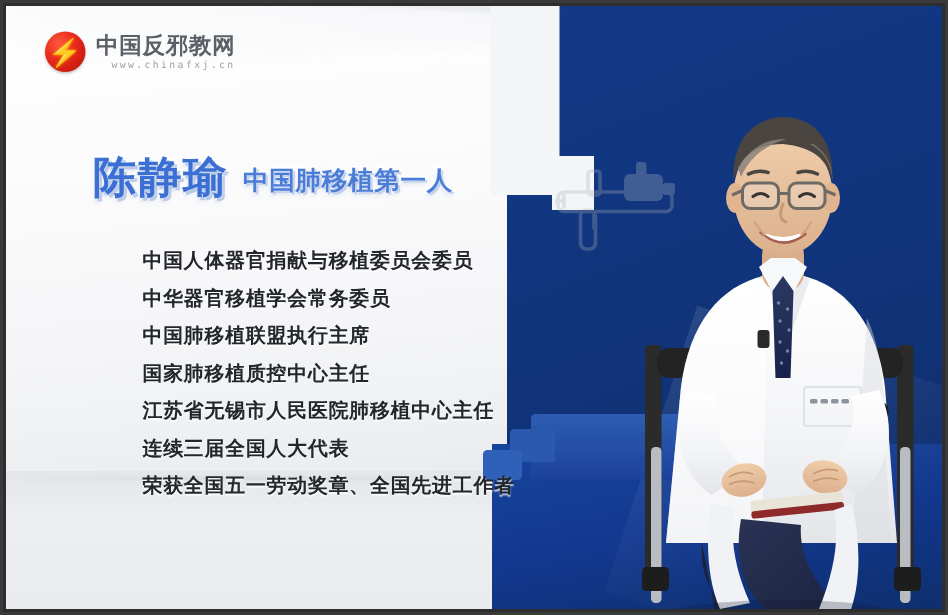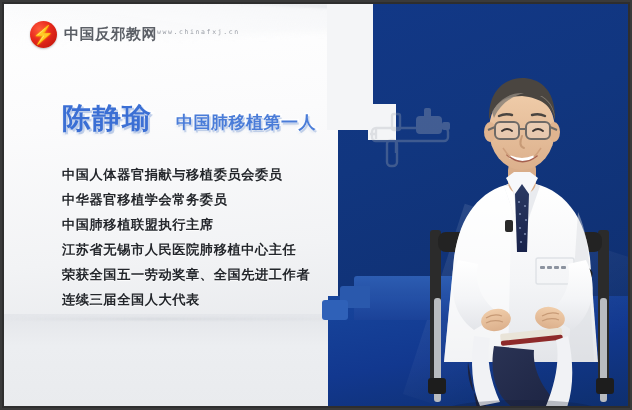--- a/index.html
+++ b/index.html
@@ -109,53 +109,53 @@
     background:radial-gradient(circle at 34% 30%, #ff5a3c 0%, #e8291d 42%, #b81208 100%);
     box-shadow:0 1px 2px rgba(0,0,0,.25);
     position:relative; flex:0 0 auto;
   }
   .logo-mark .bolt {
     position:absolute; left:50%; top:50%;
     transform:translate(-50%,-50%);
     font-size:18px; line-height:1; color:#ffd24a;
     font-weight:bold; text-shadow:0 0 2px rgba(255,200,0,.8);
   }
-  .logo-text { display:flex; flex-direction:row; line-height:1; }
+  .logo-text { display:flex; flex-direction:column; line-height:1; }
   .logo-name {
     font-size:15px; color:#5b5f66; letter-spacing:.5px;
     font-family:"DejaVu Sans", sans-serif; font-weight:600;
     text-shadow:0 1px 0 rgba(255,255,255,.7);
   }
   .logo-url {
     font-size:6.5px; color:#9a9ea6; letter-spacing:1.6px; margin-top:2px;
     font-family:"DejaVu Sans Mono", monospace;
     text-align:right;
   }
 
   
   .title-row {
     position:absolute; left:58px; top:100px;
-    display:flex; align-items:flex-end; gap:24px;
+    display:flex; align-items:flex-end; gap:10px;
   }
   .name-main {
     font-family:"DejaVu Sans", sans-serif;
     font-weight:bold;
     font-size:29px;
     line-height:1;
     color:#3b6fd4;
     letter-spacing:1px;
     -webkit-text-stroke:3.5px #ffffff;
     paint-order:stroke fill;
     text-shadow:
       0 0 1px #ffffff,
       2px 2px 0 rgba(150,175,220,.55),
       0 2px 3px rgba(120,150,200,.35);
   }
   .name-sub {
-    font-family:Liberation Sans, sans-serif;
+    font-family:Liberation Mono, monospace;
     font-weight:bold;
     font-size:17px;
     line-height:1;
     color:#4a7cd8;
     letter-spacing:.5px;
     padding-bottom:2px;
     -webkit-text-stroke:3px #ffffff;
     paint-order:stroke fill;
     text-shadow:
       0 0 1px #ffffff,
@@ -170,20 +170,21 @@
   }
   .cred-line {
     font-family:"DejaVu Serif", serif;
     font-weight:bold;
     font-size:13.2px;
     line-height:25px;
     color:#23262b;
     letter-spacing:.6px;
     white-space:nowrap;
     text-shadow:0 1px 1px rgba(255,255,255,.85);
+    margin-left:33px;
   }
 </style>
 </head>
 <body>
 
 <div id="frame">
   <div id="stage">
 
     <div class="bg-base"></div>
     <div class="ceiling"></div>
@@ -352,19 +353,20 @@
 
     <div class="title-row">
       <span class="name-main">陈静瑜</span>
       <span class="name-sub">中国肺移植第一人</span>
     </div>
 
     <div class="creds">
       <div class="cred-line">中国人体器官捐献与移植委员会委员</div>
       <div class="cred-line">中华器官移植学会常务委员</div>
       <div class="cred-line">中国肺移植联盟执行主席</div>
+      <div class="cred-line">国家肺移植质控中心主任</div>
       <div class="cred-line">江苏省无锡市人民医院肺移植中心主任</div>
+      <div class="cred-line">连续三届全国人大代表</div>
       <div class="cred-line">荣获全国五一劳动奖章、全国先进工作者</div>
-      <div class="cred-line">连续三届全国人大代表</div>
     </div>
 
   </div>
 </div>
 
 </body></html>

